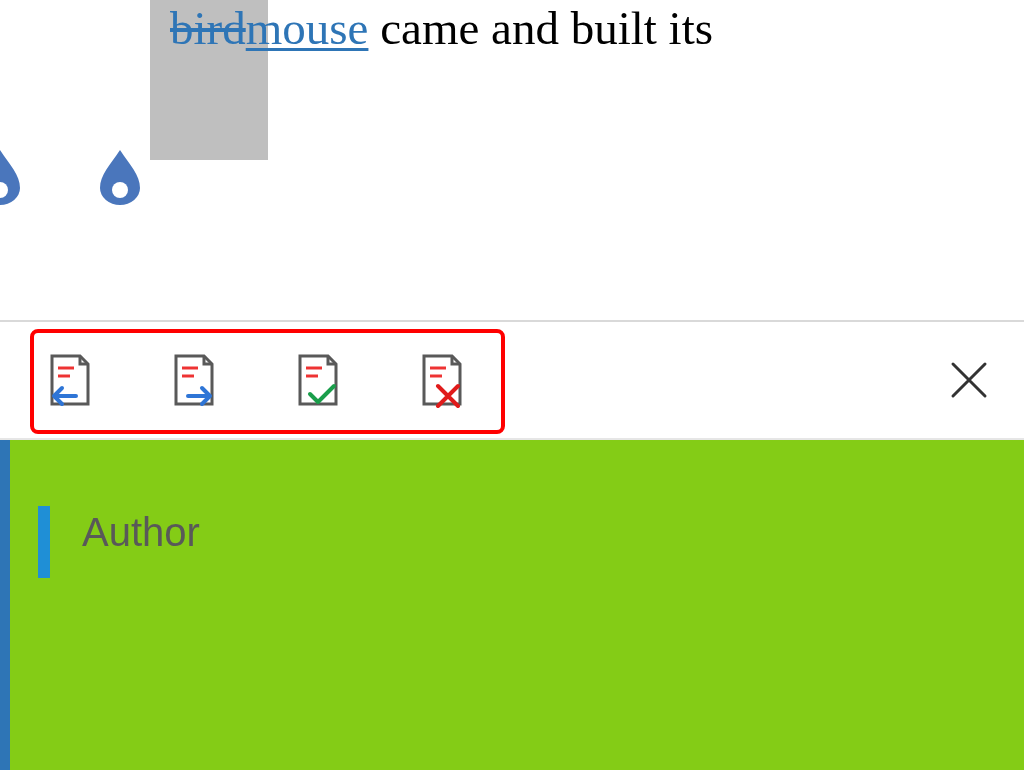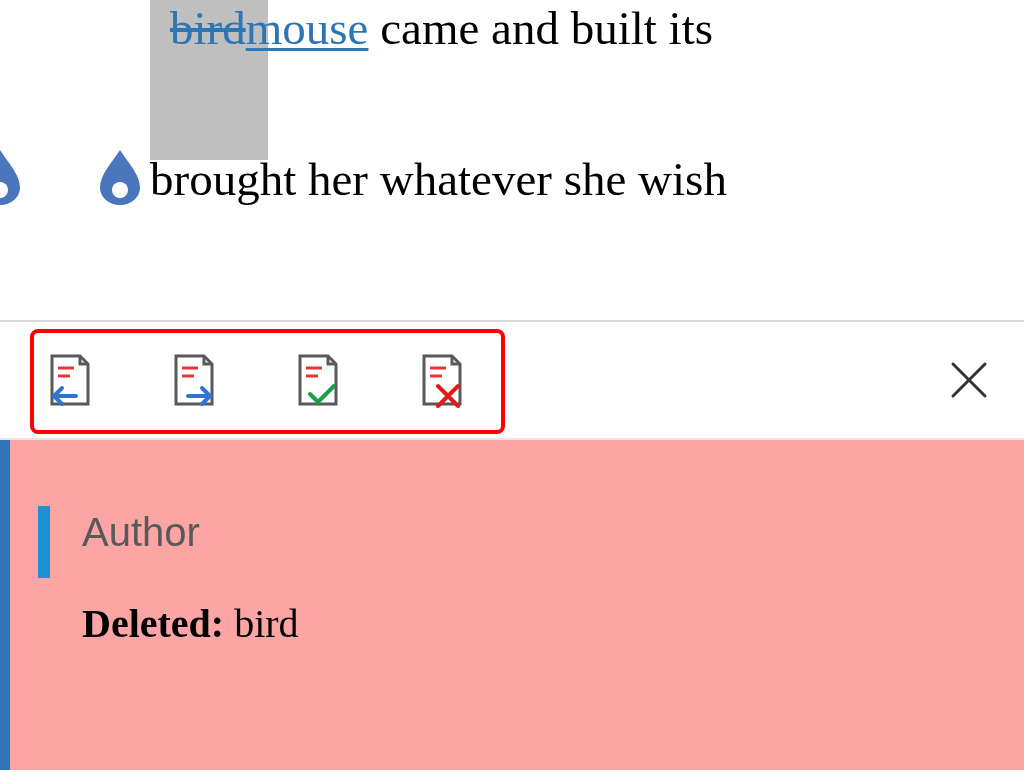--- a/index.html
+++ b/index.html
@@ -103,21 +103,21 @@
     align-items: center;
     justify-content: center;
     cursor: pointer;
   }
   .detail-pane {
     position: absolute;
     left: 0;
     top: 440px;
     width: 1024px;
     height: 330px;
-    background: #fca5a5;
+    background: #84cc16;
     border-left: 10px solid #2e75b6;
     padding: 60px 0 0 30px;
   }
   .detail-bar {
     position: absolute;
     left: 28px;
     top: 66px;
     width: 12px;
     height: 72px;
     background: #1f8fd6;
@@ -138,21 +138,20 @@
 </style>
 </head>
 <body>
 
 <div class="selection-bg"></div>
 
 <div class="document-area">
   <div class="line1">
     <span class="deleted-text">bird</span><span class="inserted-text">mouse</span><span> came and built its</span>
   </div>
-  <div class="line2">brought her whatever she wish</div>
 
   <div class="handle" style="left:-20px; top:150px;">
     <svg viewBox="0 0 40 55" width="40" height="55">
       <path d="M20 0 C10 15 0 25 0 38 a20 17 0 1 0 40 0 C40 25 30 15 20 0 Z" fill="#4a76bc"></path>
       <circle cx="20" cy="40" r="8" fill="#fff"></circle>
     </svg>
   </div>
   <div class="handle" style="left:100px; top:150px;">
     <svg viewBox="0 0 40 55" width="40" height="55">
       <path d="M20 0 C10 15 0 25 0 38 a20 17 0 1 0 40 0 C40 25 30 15 20 0 Z" fill="#4a76bc"></path>
@@ -204,16 +203,13 @@
         <path d="M4 4 l32 32 M36 4 l-32 32" stroke="#333" stroke-width="3" stroke-linecap="round"></path>
       </svg>
     </div>
   </div>
   <div class="highlight-box"></div>
 </div>
 
 <div class="detail-pane">
   <div class="detail-bar"></div>
   <div class="author">Author</div>
-  <div class="change-line">
-    <span class="change-label">Deleted:</span><span> bird</span>
-  </div>
 </div>
 
 </body></html>

